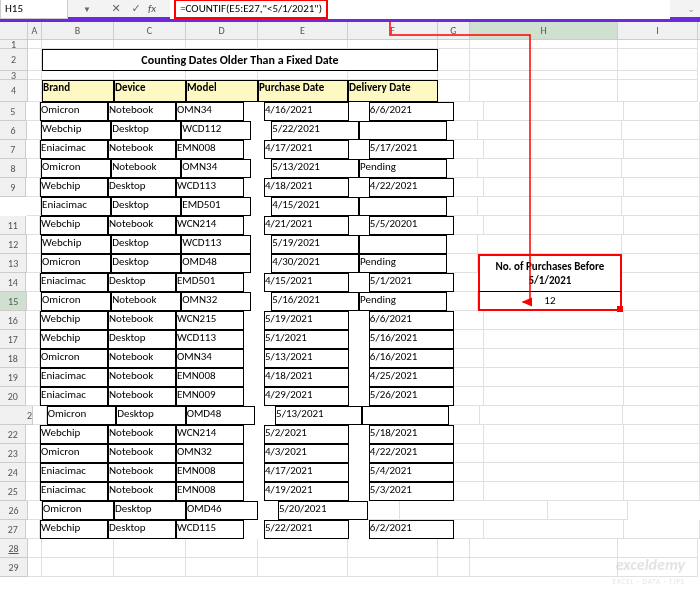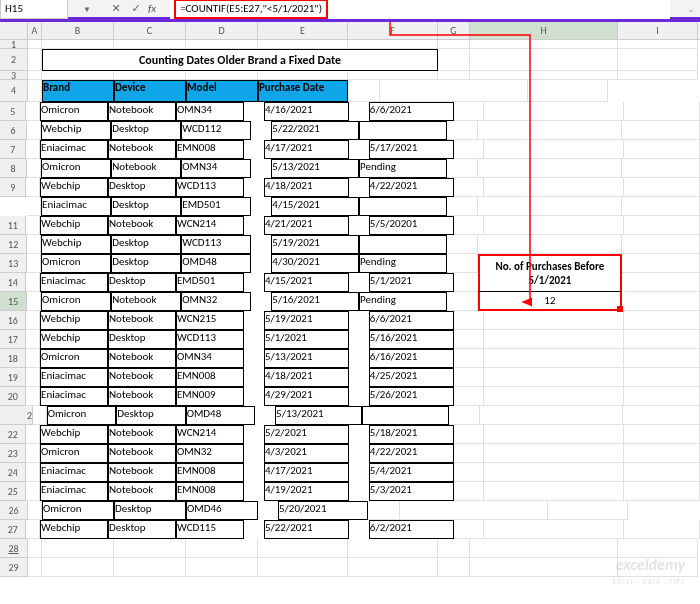--- a/index.html
+++ b/index.html
@@ -34,21 +34,21 @@
     .w-E { width: 90px; }
     .w-F { width: 90px; }
     .w-G { width: 32px; }
     .w-H { width: 148px; }
     .w-I { width: 80px; }
     
     .r-sm { height: 9px; }
     .r-lg { height: 22px; }
     .title-merge-wrap { border-top: 1px solid #000; border-bottom: 1px solid #000; border-left: 1px solid #000; border-right: 1px solid #000; display: flex; align-items: center; justify-content: center; width: 396px; height: 22px; background: #fff; font-weight: bold; font-size: 12px; }
     
-    .table-header-cell { background: #0ea5e9; font-weight: bold; font-size: 11px; justify-content: center; border: 1px solid #000; border-right: 1px solid #000; }
+    .table-header-cell { background: #fef9c3; font-weight: bold; font-size: 11px; justify-content: center; border: 1px solid #000; border-right: 1px solid #000; }
     .table-data-cell { background: #fff; border: 1px solid #000; font-size: 11px; }
     .table-data-cell.right { justify-content: flex-end; margin-left: 20px; }
     
     .result-box-header { width: 148px; border: 2px solid red; border-bottom: 1px solid #000; background: #fff; font-weight: bold; font-size: 11px; display: flex; align-items: center; justify-content: center; text-align: center; padding: 2px; line-height: 1.2; }
     .result-box-value { width: 148px; border: 2px solid red; border-top: none; background: #fff; font-size: 11px; display: flex; align-items: center; justify-content: center; height: 19px; position: relative; }
     .selection-handle { position: absolute; right: -3px; bottom: -3px; width: 6px; height: 6px; background: red; }
     
     .arrow-svg { position: absolute; pointer-events: none; z-index: 10; }
     
     .watermark { position: absolute; right: 15px; bottom: 30px; font-size: 16px; font-weight: bold; color: rgba(200,200,200,0.5); font-style: italic; }
@@ -95,21 +95,21 @@
         <div class="cell w-D r-sm"></div>
         <div class="cell w-E r-sm"></div>
         <div class="cell w-F r-sm"></div>
         <div class="cell w-G r-sm"></div>
         <div class="cell w-H r-sm"></div>
         <div class="cell w-I r-sm"></div>
       </div>
       <div class="grid-row" style="height: 22px;">
         <div class="row-header" style="height: 22px;">2</div>
         <div class="cell w-A r-lg"></div>
-        <div class="title-merge-wrap">Counting Dates Older Brand a Fixed Date</div>
+        <div class="title-merge-wrap">Counting Dates Older Than a Fixed Date</div>
         <div class="cell w-G r-lg"></div>
         <div class="cell w-H r-lg"></div>
         <div class="cell w-I r-lg"></div>
       </div>
       <div class="grid-row" style="height: 9px;">
         <div class="row-header" style="height: 9px;">3</div>
         <div class="cell w-A r-sm"></div>
         <div class="cell w-B r-sm"></div>
         <div class="cell w-C r-sm"></div>
         <div class="cell w-D r-sm"></div>
@@ -119,20 +119,21 @@
         <div class="cell w-H r-sm"></div>
         <div class="cell w-I r-sm"></div>
       </div>
       <div class="grid-row" style="height: 22px;">
         <div class="row-header" style="height: 22px;">4</div>
         <div class="cell w-A r-lg"></div>
         <div class="table-header-cell w-B r-lg">Brand</div>
         <div class="table-header-cell w-C r-lg">Device</div>
         <div class="table-header-cell w-D r-lg">Model</div>
         <div class="table-header-cell w-E r-lg">Purchase Date</div>
+        <div class="table-header-cell w-F r-lg">Delivery Date</div>
         <div class="cell w-G r-lg"></div>
         <div class="cell w-H r-lg"></div>
         <div class="cell w-I r-lg"></div>
       </div>
       <div class="grid-row" style="height: 19px;">
         <div class="row-header" style="height: 19px;">5</div>
         <div class="cell w-A"></div>
         <div class="table-data-cell w-B">Omicron</div>
         <div class="table-data-cell w-C">Notebook</div>
         <div class="table-data-cell w-D">OMN34</div>

